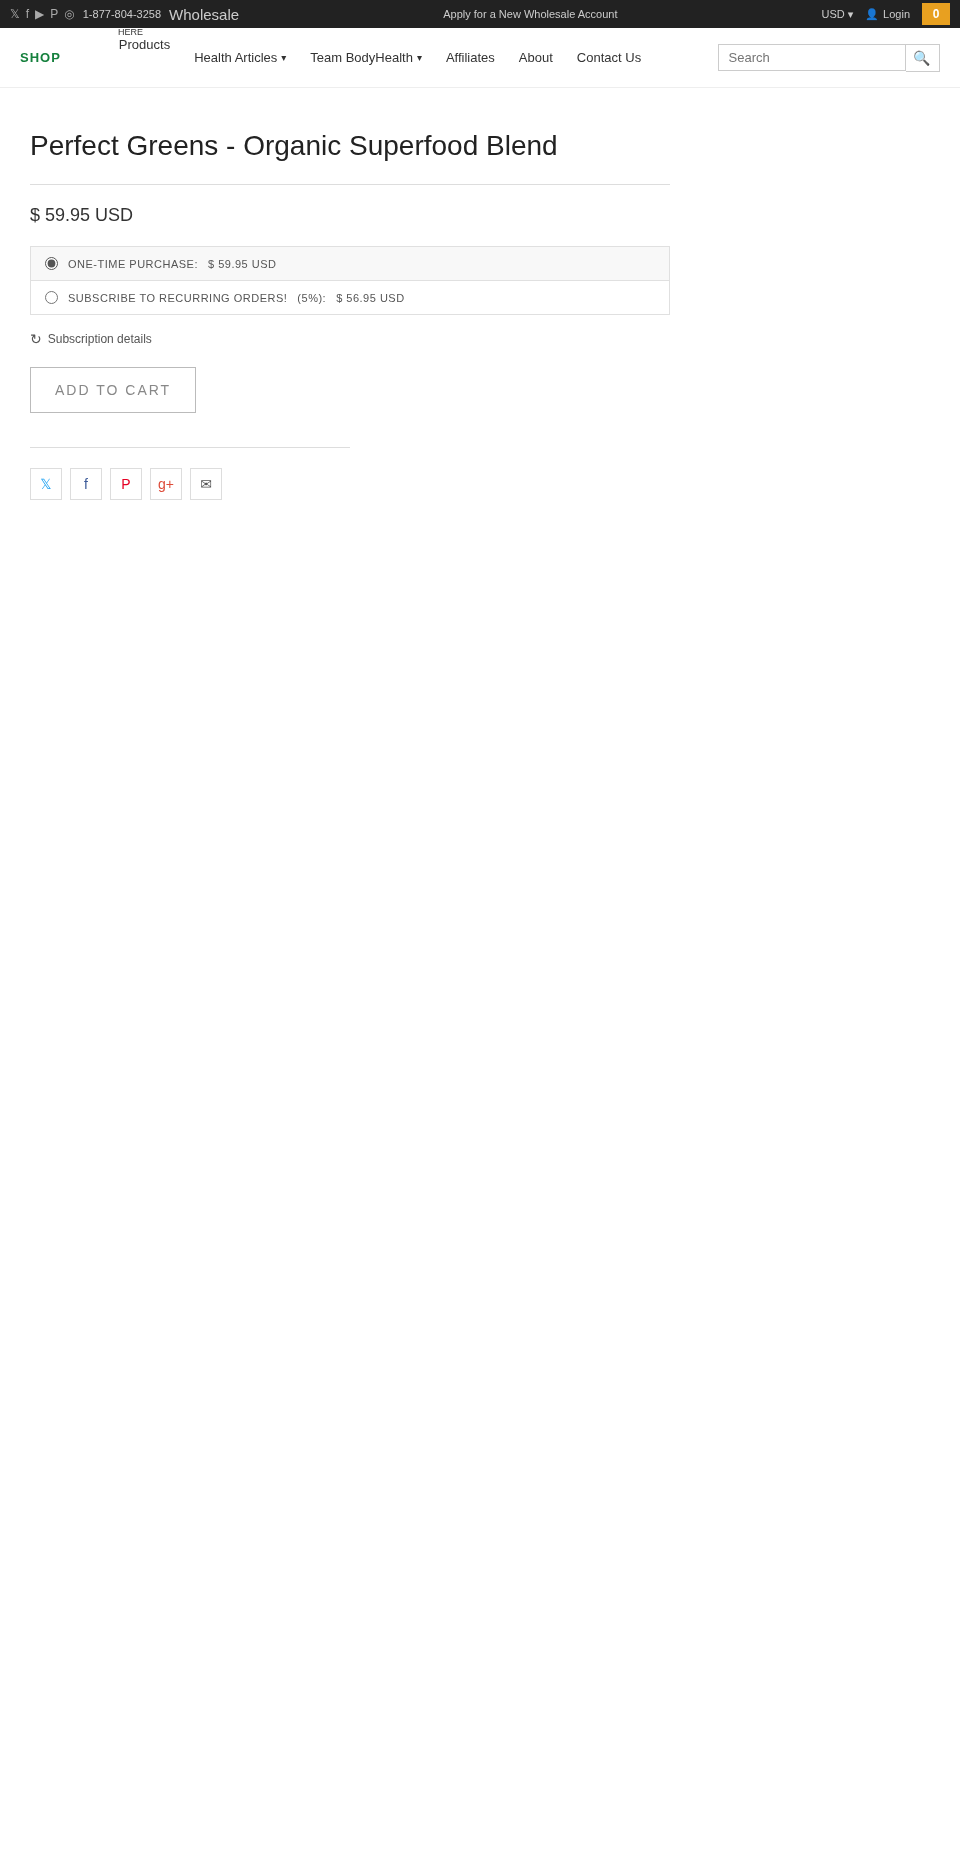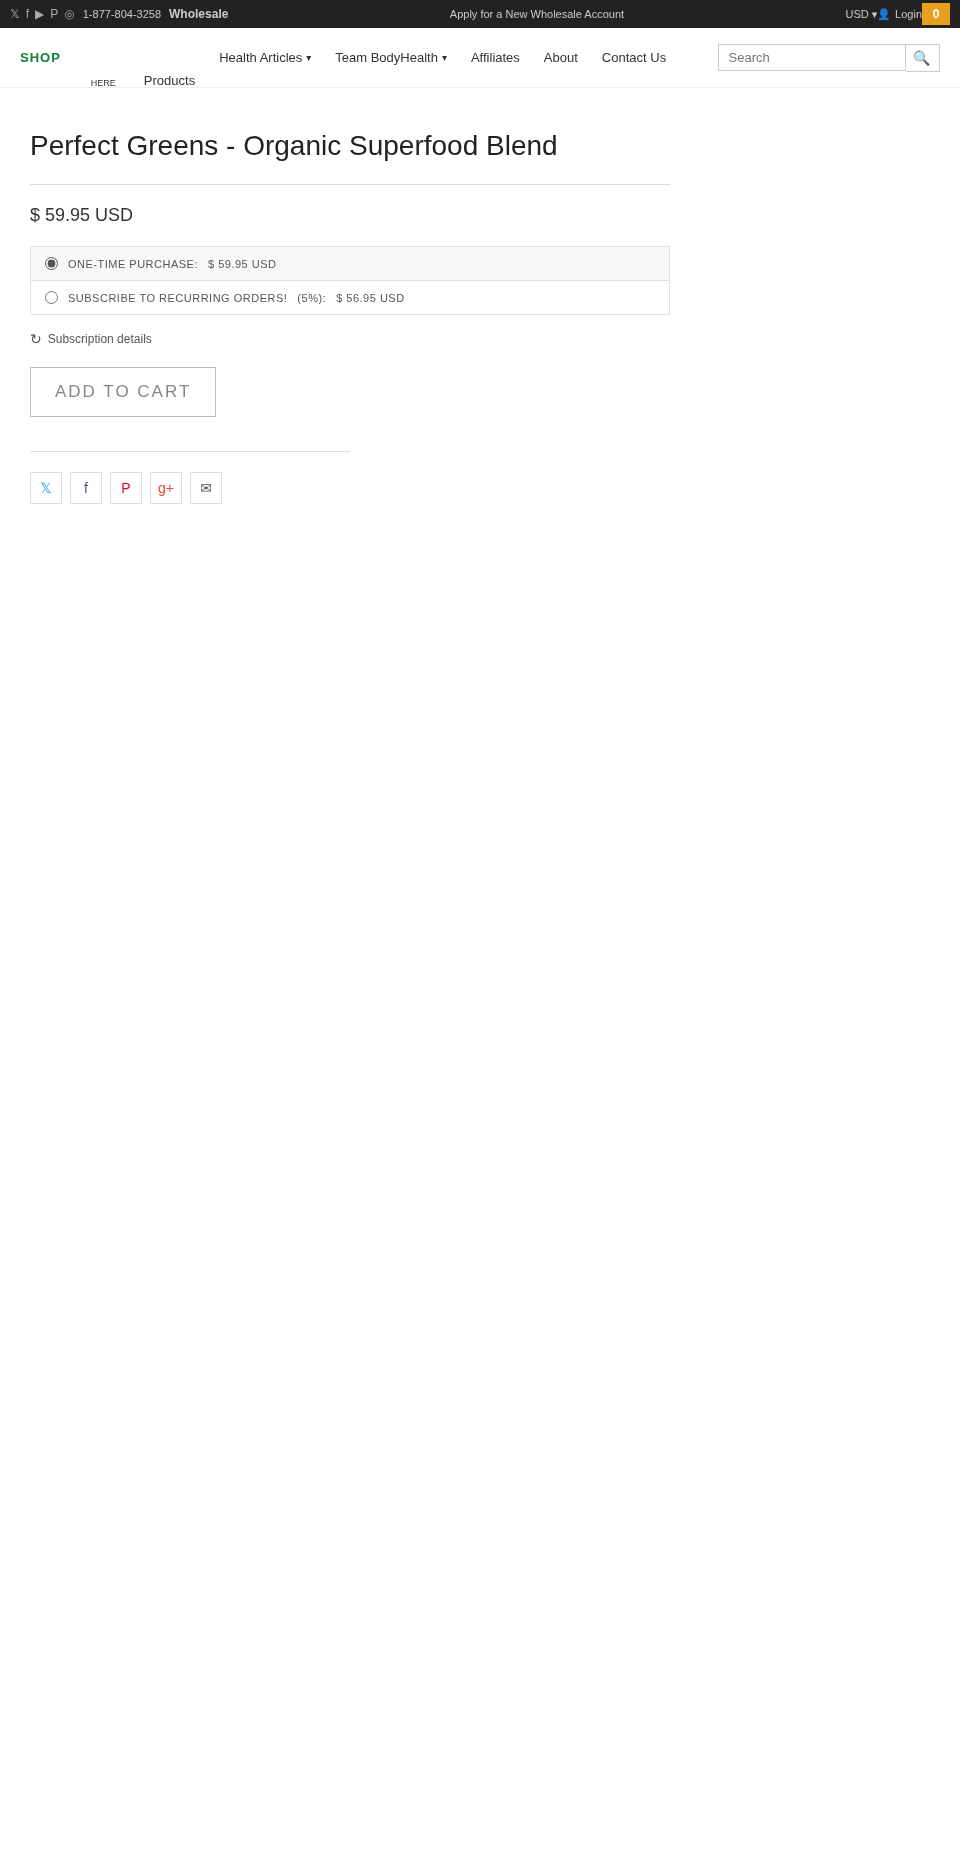--- a/index.html
+++ b/index.html
@@ -25,25 +25,26 @@
       display: flex;
       align-items: center;
       gap: 6px;
     }
     .social-icon {
       color: #aaa;
       font-size: 12px;
       cursor: pointer;
     }
     .top-bar-phone { color: #ccc; font-size: 11px; text-align: center; }
-    .top-bar-wholesale { color: #ccc; font-size: 12px; cursor: pointer; font-weight: bold; }
+    .top-bar-wholesale { color: #ccc; font-size: 15px; cursor: pointer; }
     .top-bar-center { color: #ccc; font-size: 11px; cursor: pointer; text-align: center; flex: 1; margin: 0 20px; }
     .top-bar-right {
       display: flex;
       align-items: center;
+      gap: 12px;
     }
     .top-bar-usd { color: #ccc; font-size: 11px; cursor: pointer; }
     .top-bar-login { color: #ccc; font-size: 11px; cursor: pointer; display: flex; align-items: center; gap: 4px; }
     .top-bar-cart {
       background: #e8a020;
       color: #fff;
       font-size: 12px;
       font-weight: bold;
       padding: 4px 10px;
       cursor: pointer;
@@ -80,22 +81,22 @@
       color: #333;
       cursor: pointer;
       padding: 0 10px;
       height: 60px;
       display: flex;
       align-items: center;
       position: relative;
     }
     .nav-item-here {
       display: flex;
-      flex-direction: row;
-      align-items: flex-end;
+      flex-direction: column;
+      align-items: center;
     }
     .nav-item-here .here-label {
       font-size: 9px;
       color: #333;
       text-transform: uppercase;
       line-height: 1;
     }
     .nav-item-here .products-label {
       font-size: 13px;
       color: #333;
@@ -189,21 +190,21 @@
     }
     .subscription-icon {
       font-size: 14px;
       color: #555;
     }
 
     .add-to-cart-btn {
       border: 1px solid #bbb;
       background: #fff;
       color: #888;
-      font-size: 17px;
+      font-size: 14px;
       letter-spacing: 2px;
       text-transform: uppercase;
       padding: 14px 24px;
       cursor: pointer;
       margin-bottom: 4px;
     }
 
     .divider2 {
       border: none;
       border-top: 1px solid #ddd;

